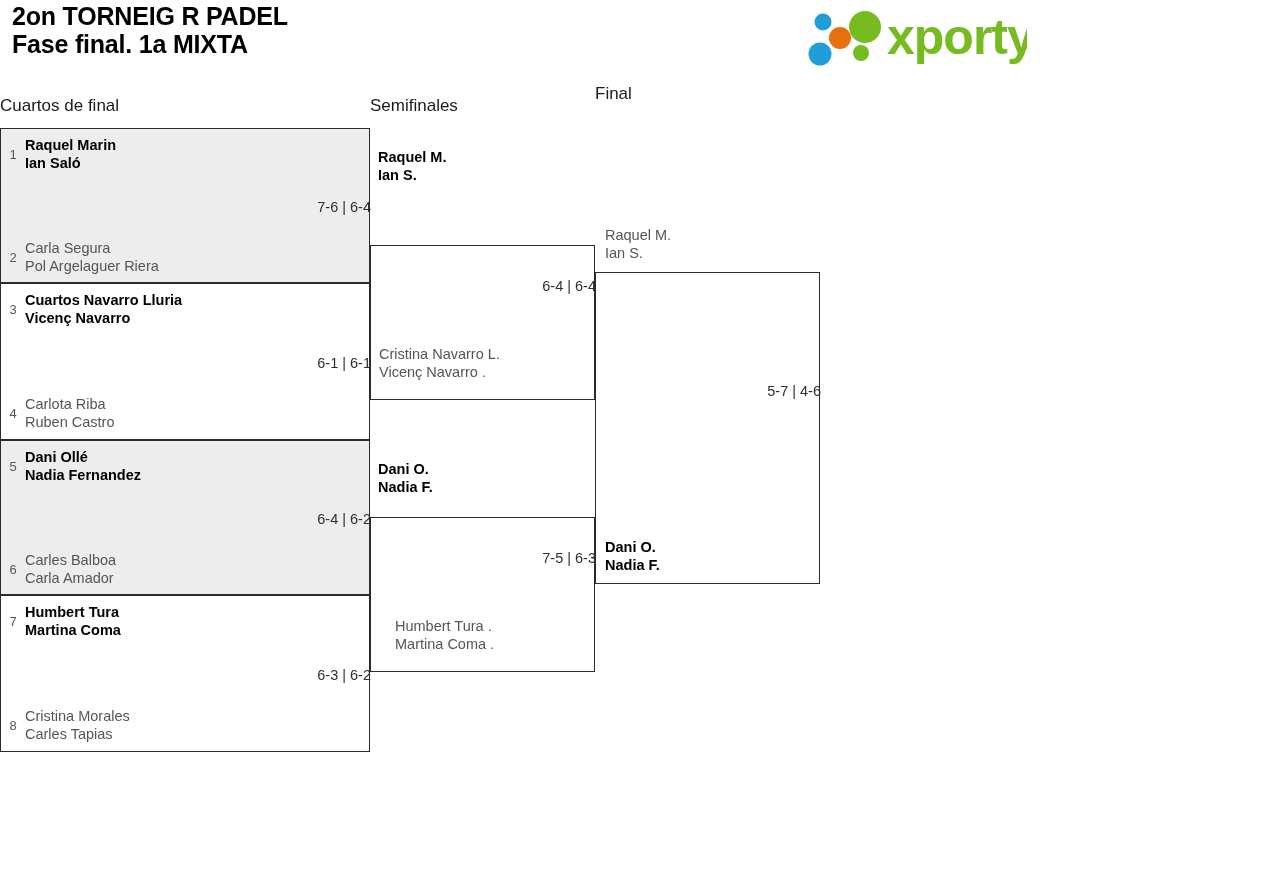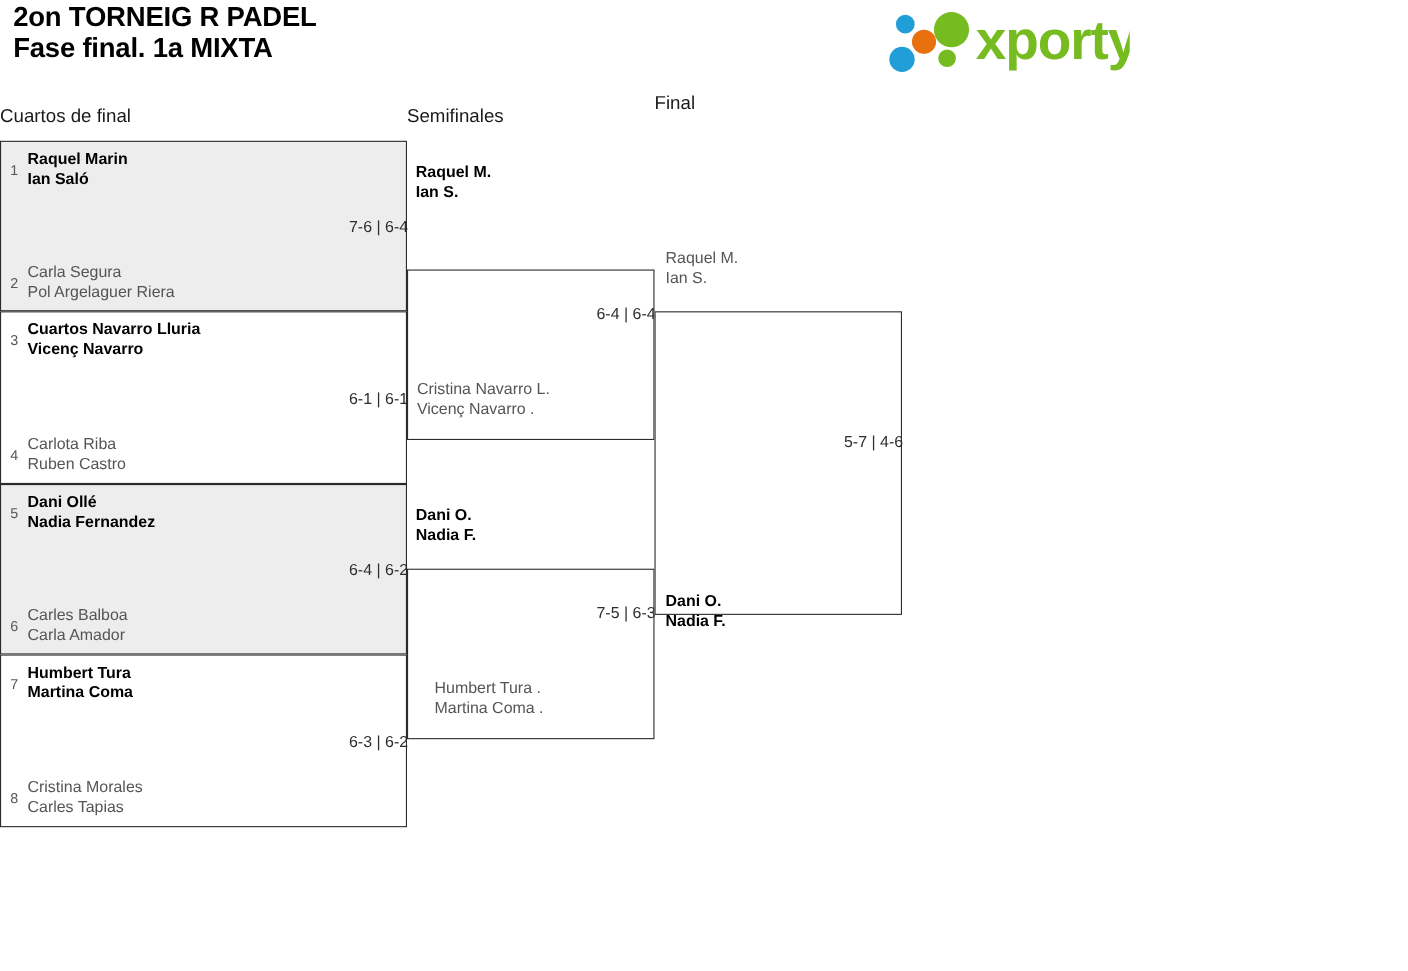--- a/index.html
+++ b/index.html
@@ -259,21 +259,21 @@
     </div>
   </div>
 
   <div class="team loser" style="left:595px; top:226px;">
     <span class="names" style="padding-left:10px;">
       <span>Raquel M.</span>
       <span>Ian S.</span>
     </span>
   </div>
 
-  <div class="f-block" style="top:283px; height:276px;">
+  <div class="f-block" style="top:272px; height:312px;">
     <div class="score" style="left:0; width:225px; top:110px;">5-7 | 4-6</div>
   </div>
 
   <div class="team winner" style="left:595px; top:538px;">
     <span class="names" style="padding-left:10px;">
       <span>Dani O.</span>
       <span>Nadia F.</span>
     </span>
   </div>
 

